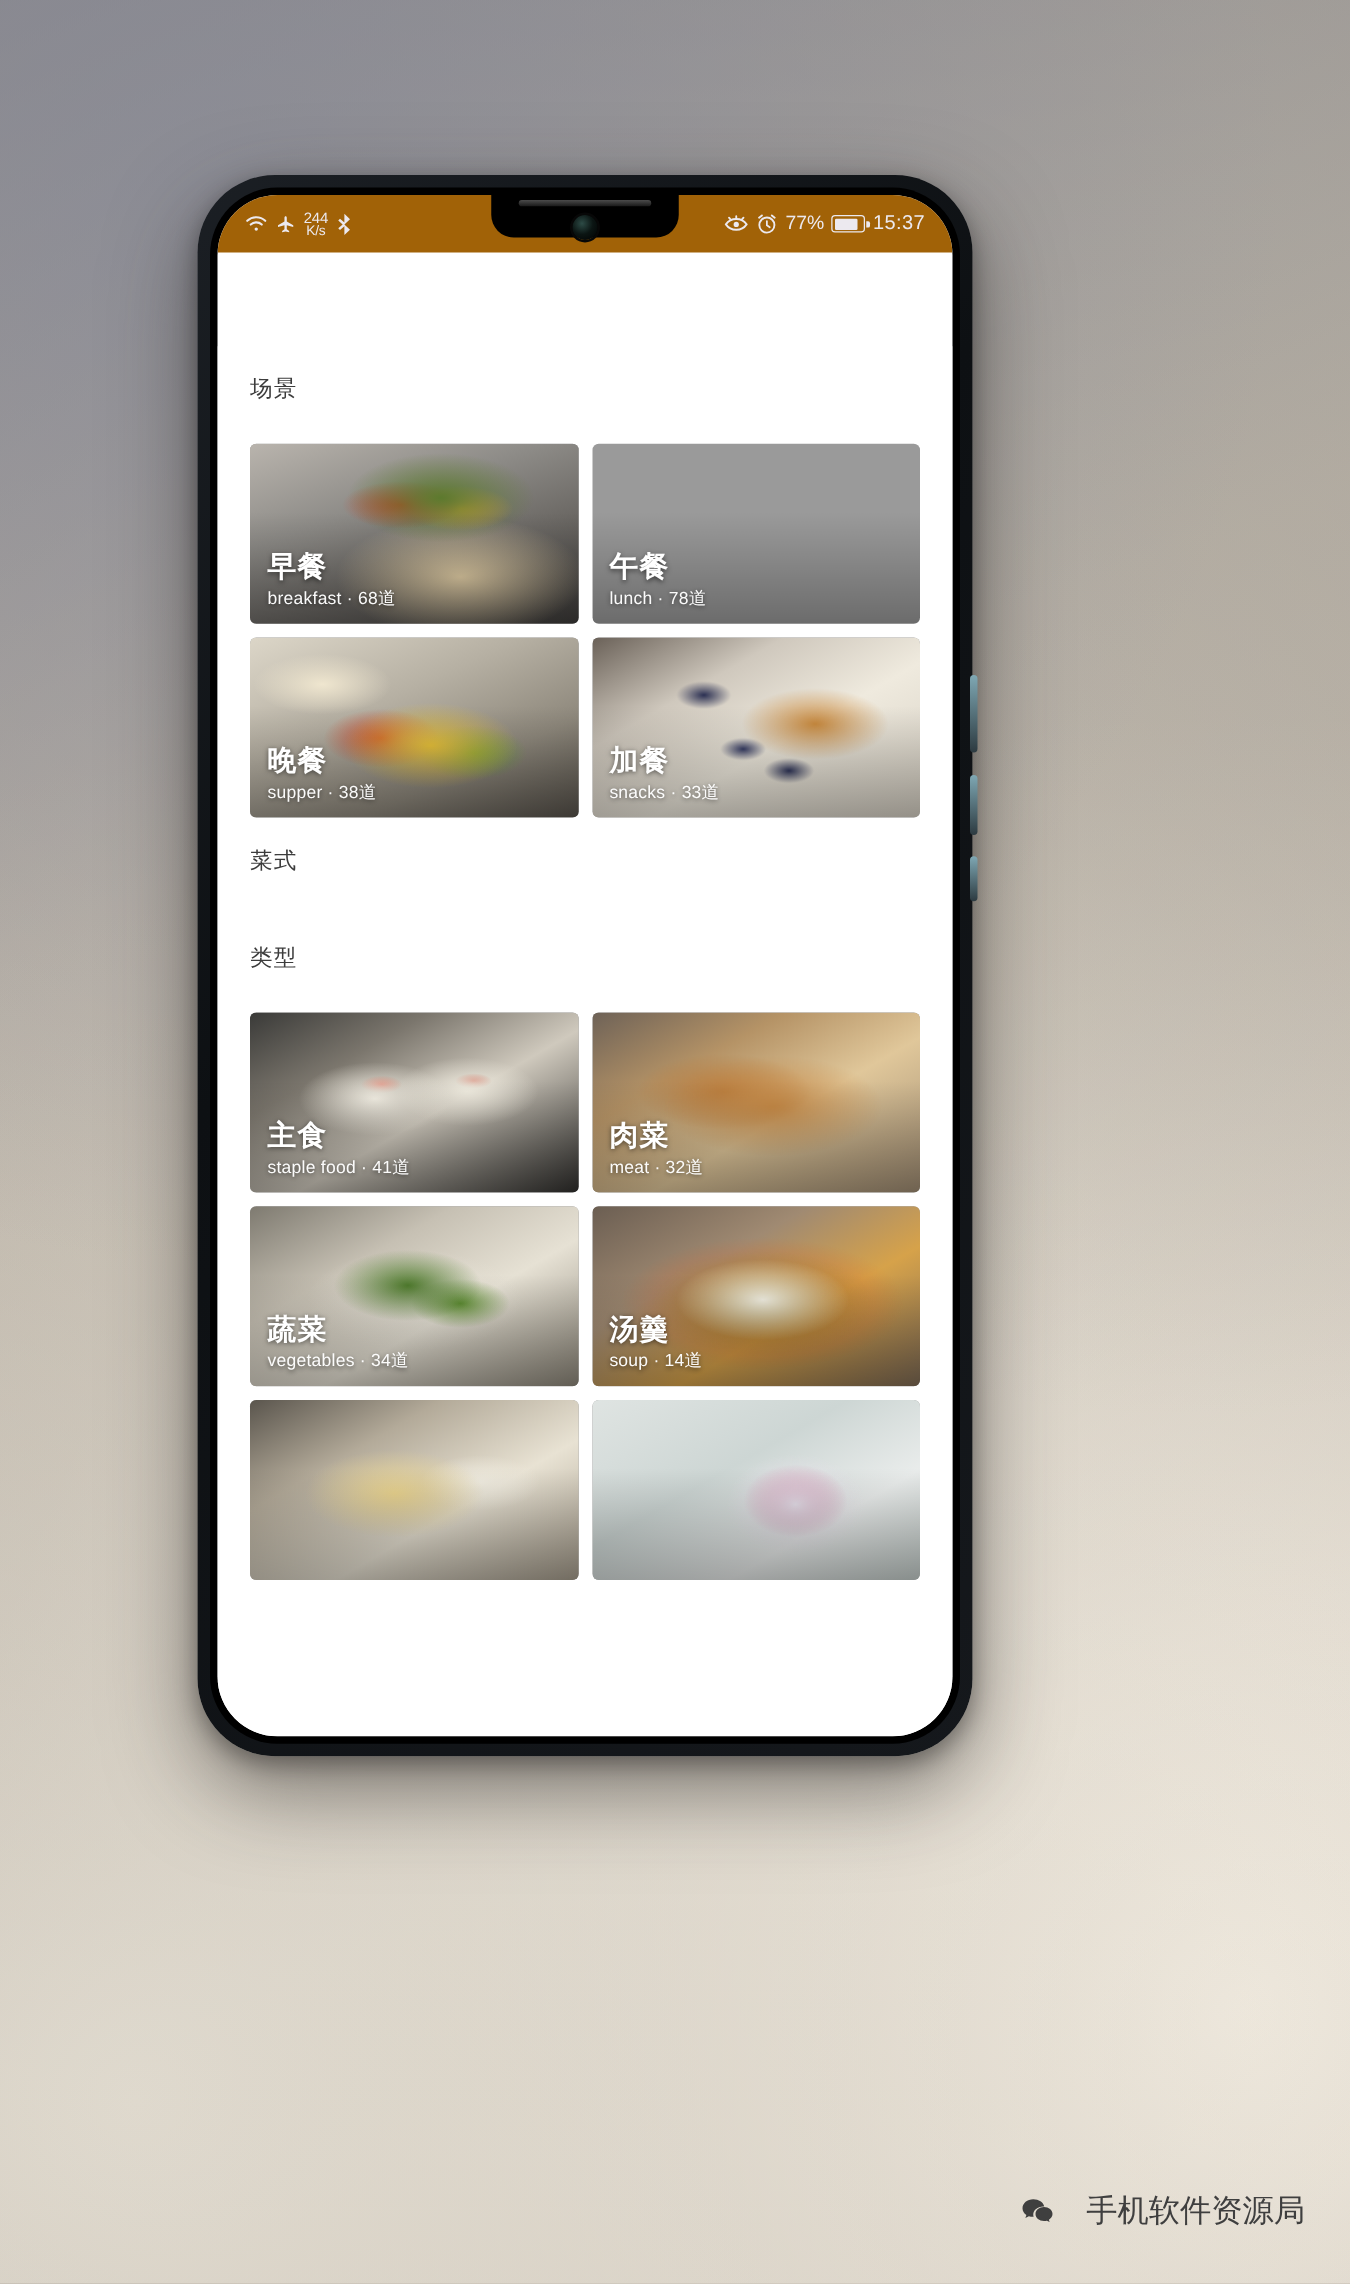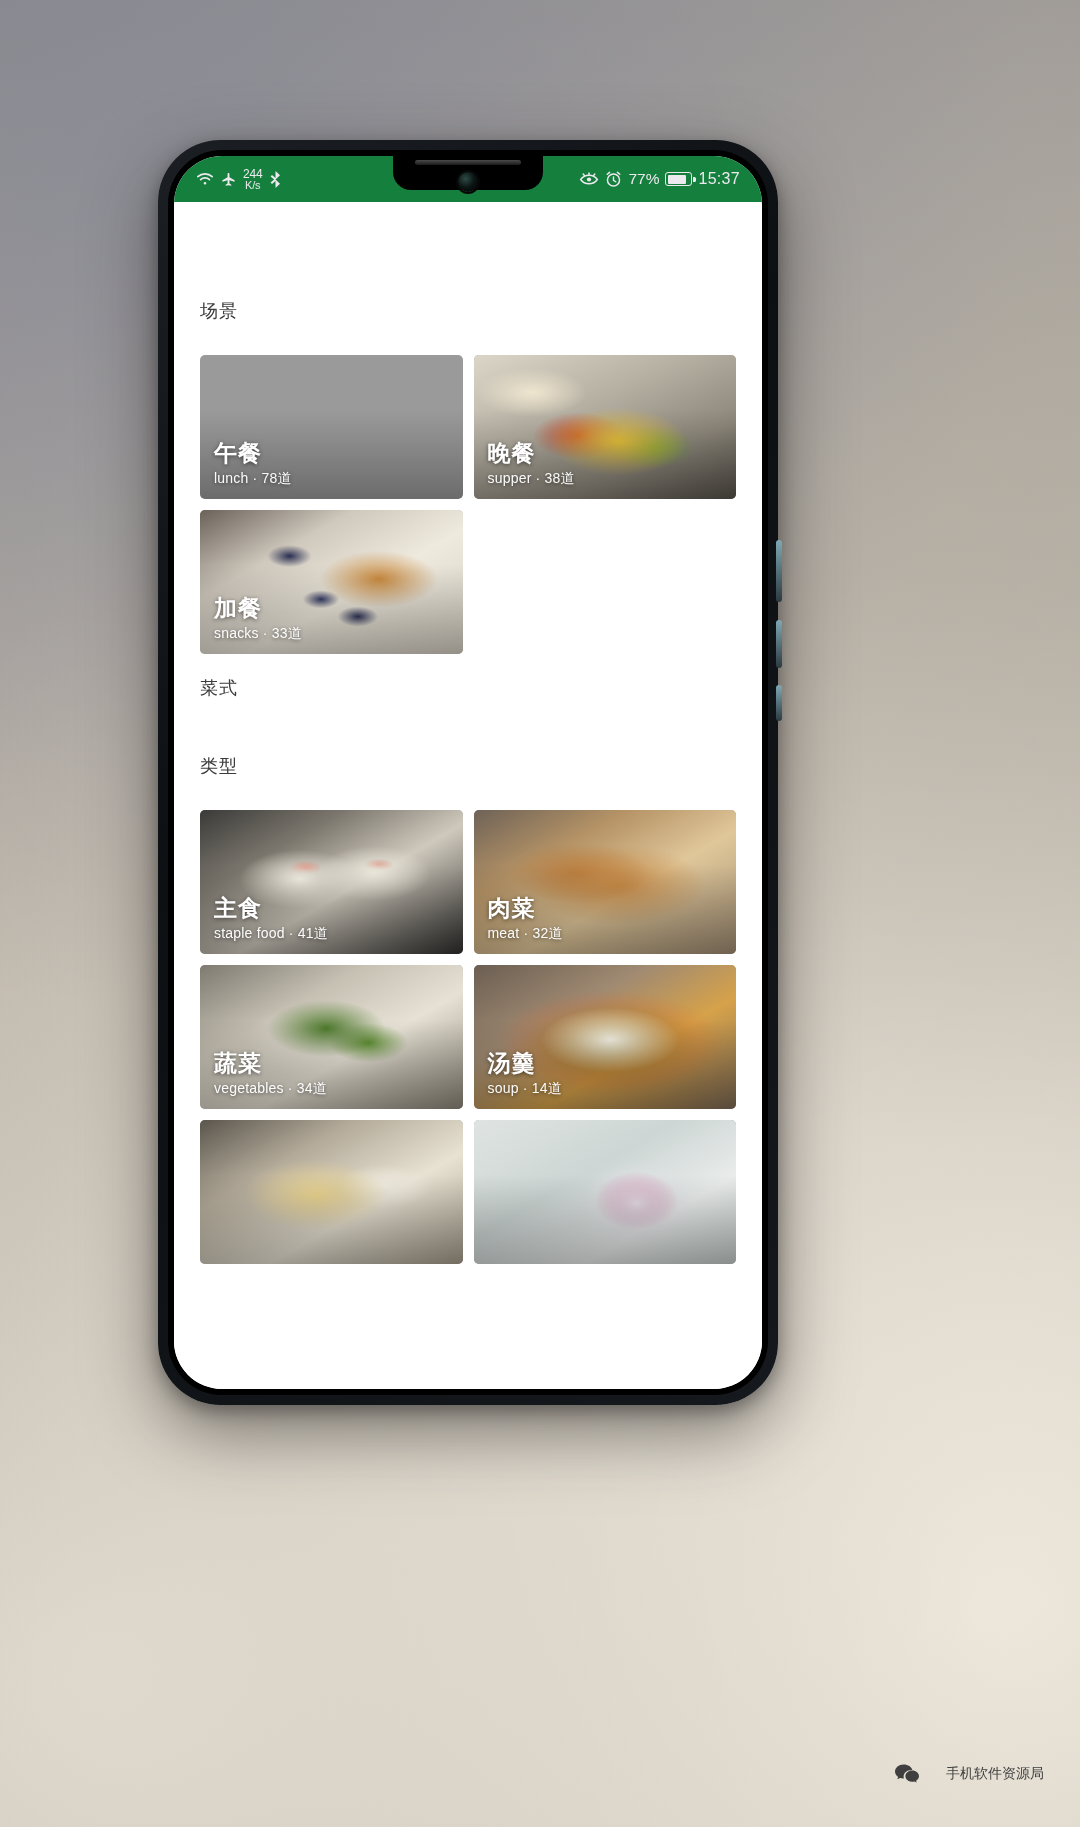--- a/index.html
+++ b/index.html
@@ -82,21 +82,21 @@
     width:20px; height:20px; border-radius:50%;
     background:radial-gradient(circle at 38% 34%, #2d4b46 0%, #0b1513 48%, #000 100%);
     box-shadow:0 0 0 2px #070707;
     z-index:8;
   }
 
   
   .statusbar {
     position:relative;
     height:46px;
-    background:#15803d;
+    background:#a16207;
     display:flex; align-items:center;
     padding:0 22px;
     color:#ece9ef;
     font-size:15px;
     z-index:5;
   }
   .sb-left, .sb-right { display:flex; align-items:center; gap:7px; }
   .sb-left { flex:0 0 auto; }
   .sb-right { margin-left:auto; gap:6px; }
   .sb-spacer { flex:1; }
@@ -233,21 +233,21 @@
   .p-row5b{background:
     radial-gradient(ellipse 30% 40% at 62% 58%, #e6e0ea 0%, rgba(230,224,234,0) 70%),
     radial-gradient(ellipse 22% 28% at 62% 56%, #c76a8e 0%, rgba(199,106,142,0) 72%),
     linear-gradient(150deg,#dfe4e2 0%,#cdd6d4 40%,#e9eceb 70%,#c3ccc9 100%);}
 
   
   .watermark{
     position:absolute;
     right:36px; bottom:42px;
     display:flex; align-items:center; gap:26px;
-    color:#3f3f3f; font-size:14px;
+    color:#3f3f3f; font-size:25px;
   }
   .wm-icon{
     width:26px; height:22px; display:block;
   }
 </style>
 </head>
 <body>
 
 <div class="backdrop"></div>
 
@@ -311,20 +311,28 @@
             </span>
           <span class="clock">15:37</span>
         </div>
       </div>
 
 
       <div class="content">
         <div id="sections-root">
             <div class="section-title">场景</div>
             <div class="grid">
+              <div class="card">
+                <div class="ph p-breakfast"></div>
+                <div class="shade"></div>
+                <div class="txt">
+                  <div class="cn">早餐</div>
+                  <div class="en">breakfast · 68道</div>
+                </div>
+              </div>
               <div class="card">
                 <div class="ph p-lunch"></div>
                 <div class="shade"></div>
                 <div class="txt">
                   <div class="cn">午餐</div>
                   <div class="en">lunch · 78道</div>
                 </div>
               </div>
               <div class="card">
                 <div class="ph p-supper"></div>

